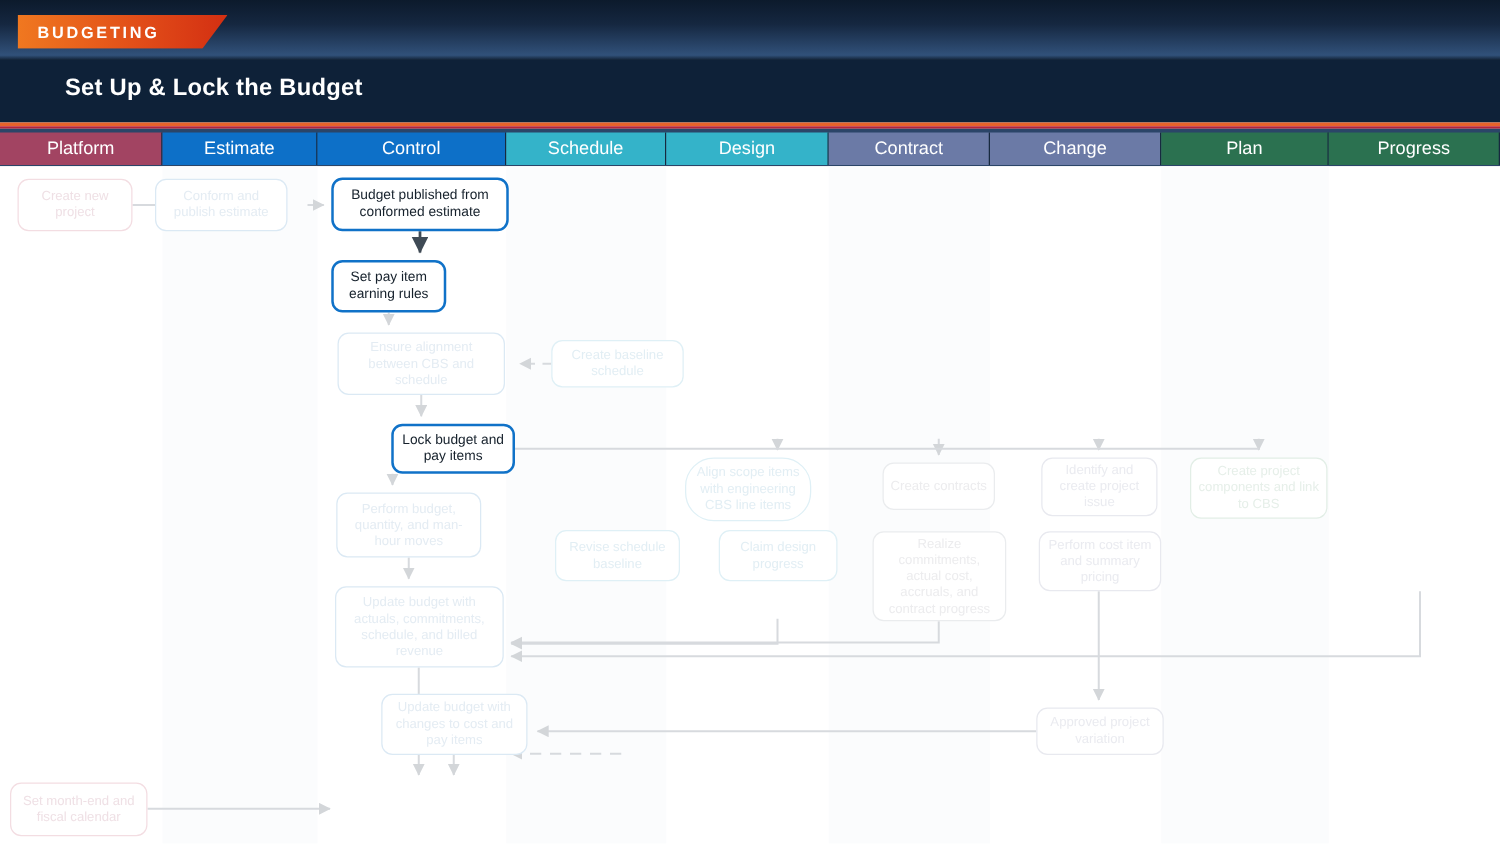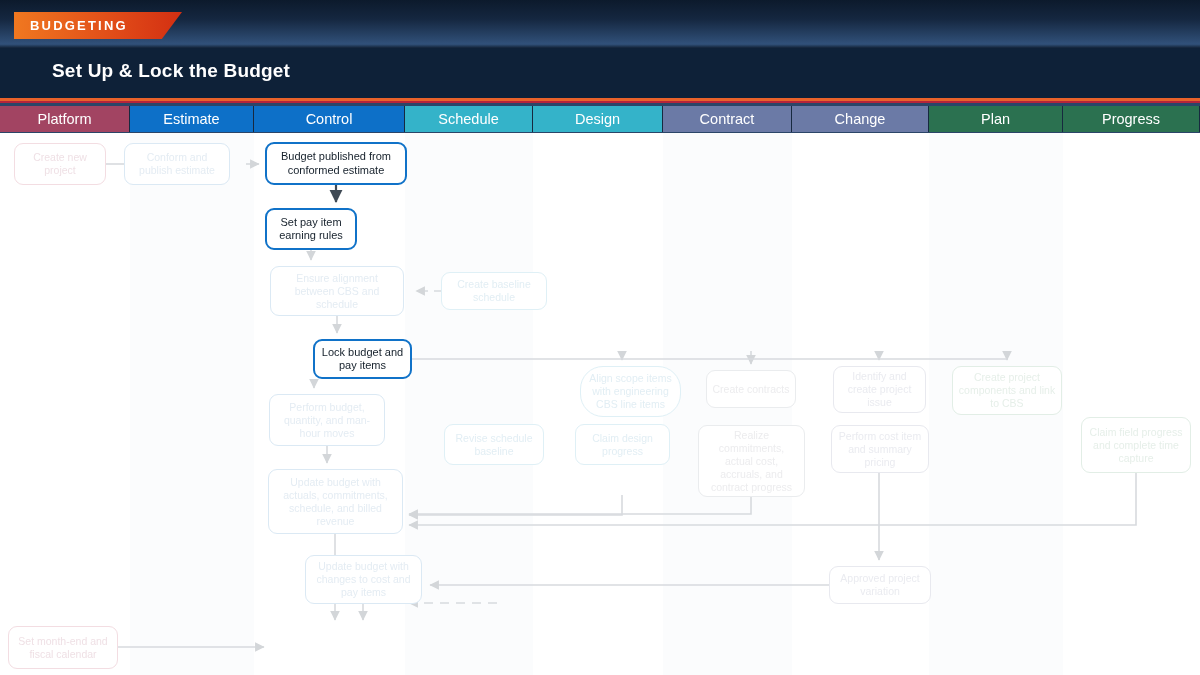--- a/index.html
+++ b/index.html
@@ -175,21 +175,21 @@
       </div>
       <div class="node ghost-blue" style="left: 270px; top: 133px; width: 134px; height: 50px;">
         <span>Ensure alignment between CBS and schedule</span>
       </div>
       <div class="node ghost-cyan" style="left: 441px; top: 139px; width: 106px; height: 38px;">
         <span>Create baseline schedule</span>
       </div>
       <div class="node active" style="left: 265px; top: 206px; width: 99px; height: 40px; margin-left: 48px;">
         <span>Lock budget and pay items</span>
       </div>
-      <div class="node ghost-cyan" style="left: 580px; top: 233px; width: 101px; height: 51px; border-radius: 23px;">
+      <div class="node ghost-cyan" style="left: 548px; top: 233px; width: 101px; height: 51px; border-radius: 23px;">
         <span>Align scope items with engineering CBS line items</span>
       </div>
       <div class="node ghost-grey" style="left: 706px; top: 237px; width: 90px; height: 38px;">
         <span>Create contracts</span>
       </div>
       <div class="node ghost-purple" style="left: 833px; top: 233px; width: 93px; height: 47px;">
         <span>Identify and create project issue</span>
       </div>
       <div class="node ghost-green" style="left: 952px; top: 233px; width: 110px; height: 49px;">
         <span>Create project components and link to CBS</span>
@@ -202,23 +202,20 @@
       </div>
       <div class="node ghost-cyan" style="left: 575px; top: 291px; width: 95px; height: 41px;">
         <span>Claim design progress</span>
       </div>
       <div class="node ghost-grey" style="left: 698px; top: 292px; width: 107px; height: 72px;">
         <span>Realize commitments, actual cost, accruals, and contract progress</span>
       </div>
       <div class="node ghost-purple" style="left: 831px; top: 292px; width: 98px; height: 48px;">
         <span>Perform cost item and summary pricing</span>
       </div>
-      <div class="node ghost-green" style="left: 1081px; top: 284px; width: 110px; height: 56px;">
-        <span>Claim field progress and complete time capture</span>
-      </div>
       <div class="node ghost-blue" style="left: 268px; top: 336px; width: 135px; height: 65px;">
         <span>Update budget with actuals, commitments, schedule, and billed revenue</span>
       </div>
       <div class="node ghost-blue" style="left: 305px; top: 422px; width: 117px; height: 49px;">
         <span>Update budget with changes to cost and pay items</span>
       </div>
       <div class="node ghost-purple" style="left: 829px; top: 433px; width: 102px; height: 38px;">
         <span>Approved project variation</span>
       </div>
       <div class="node ghost-pink" style="left: 8px; top: 493px; width: 110px; height: 43px;">

